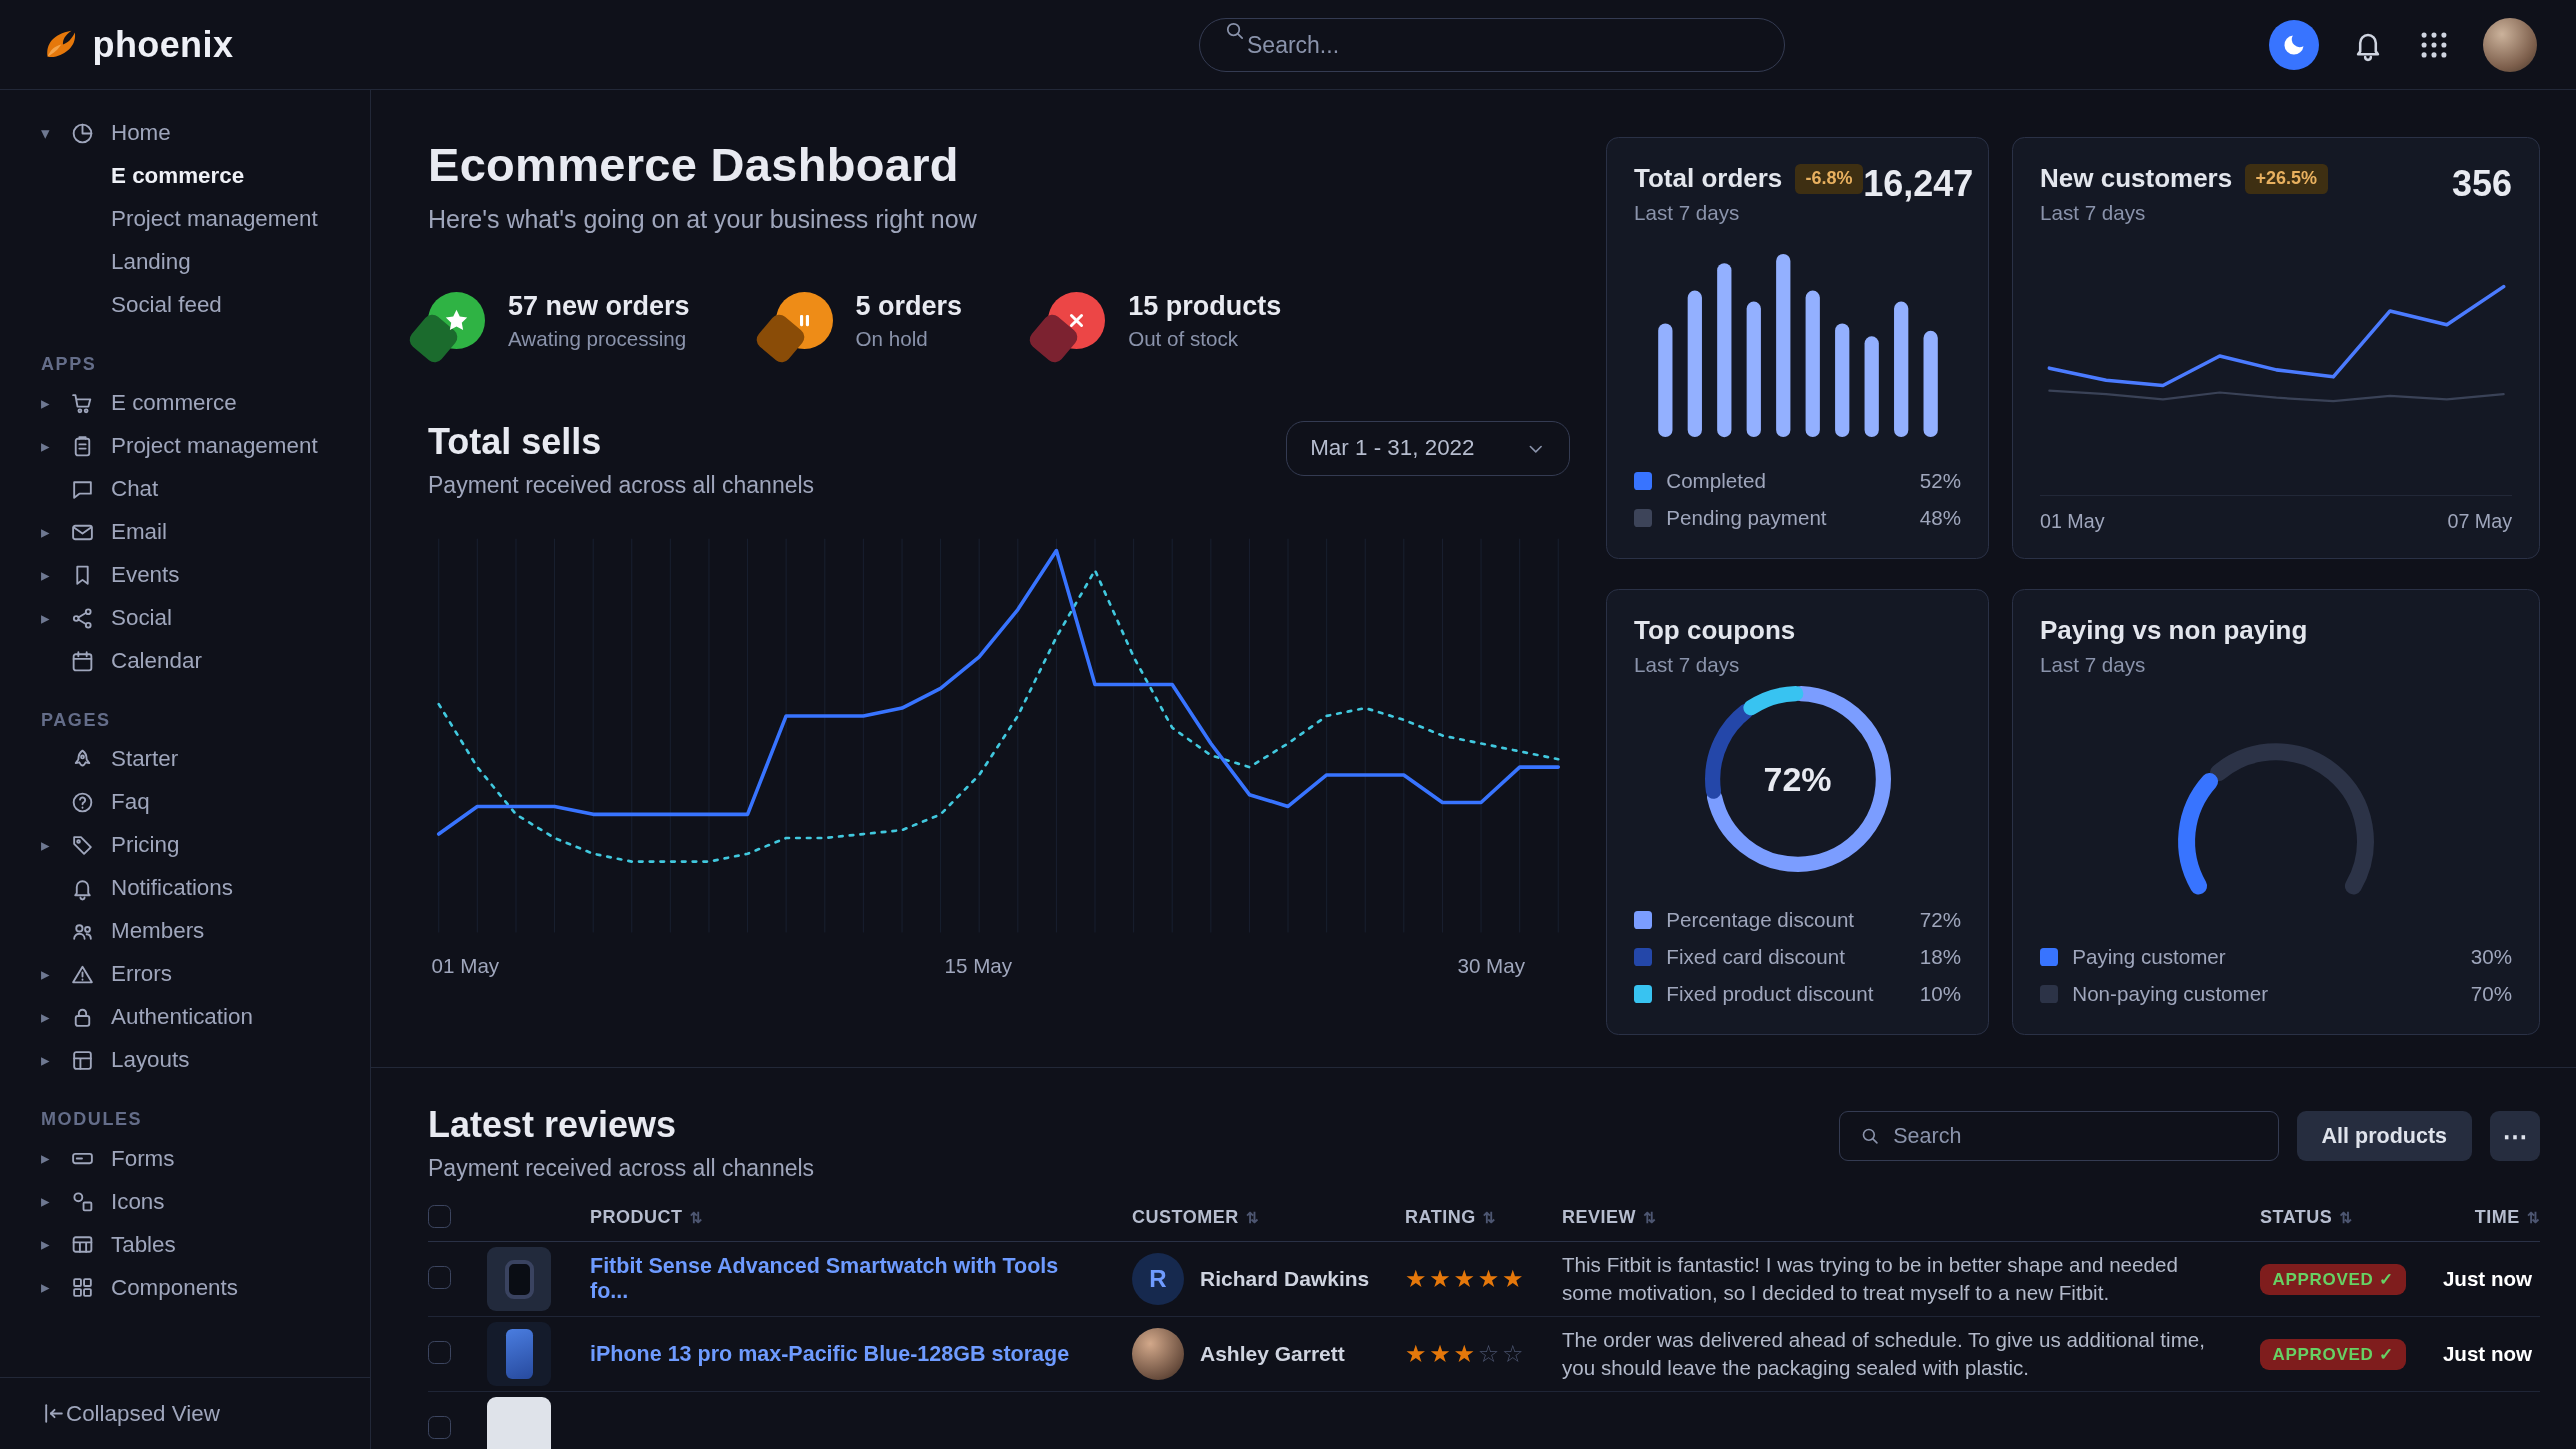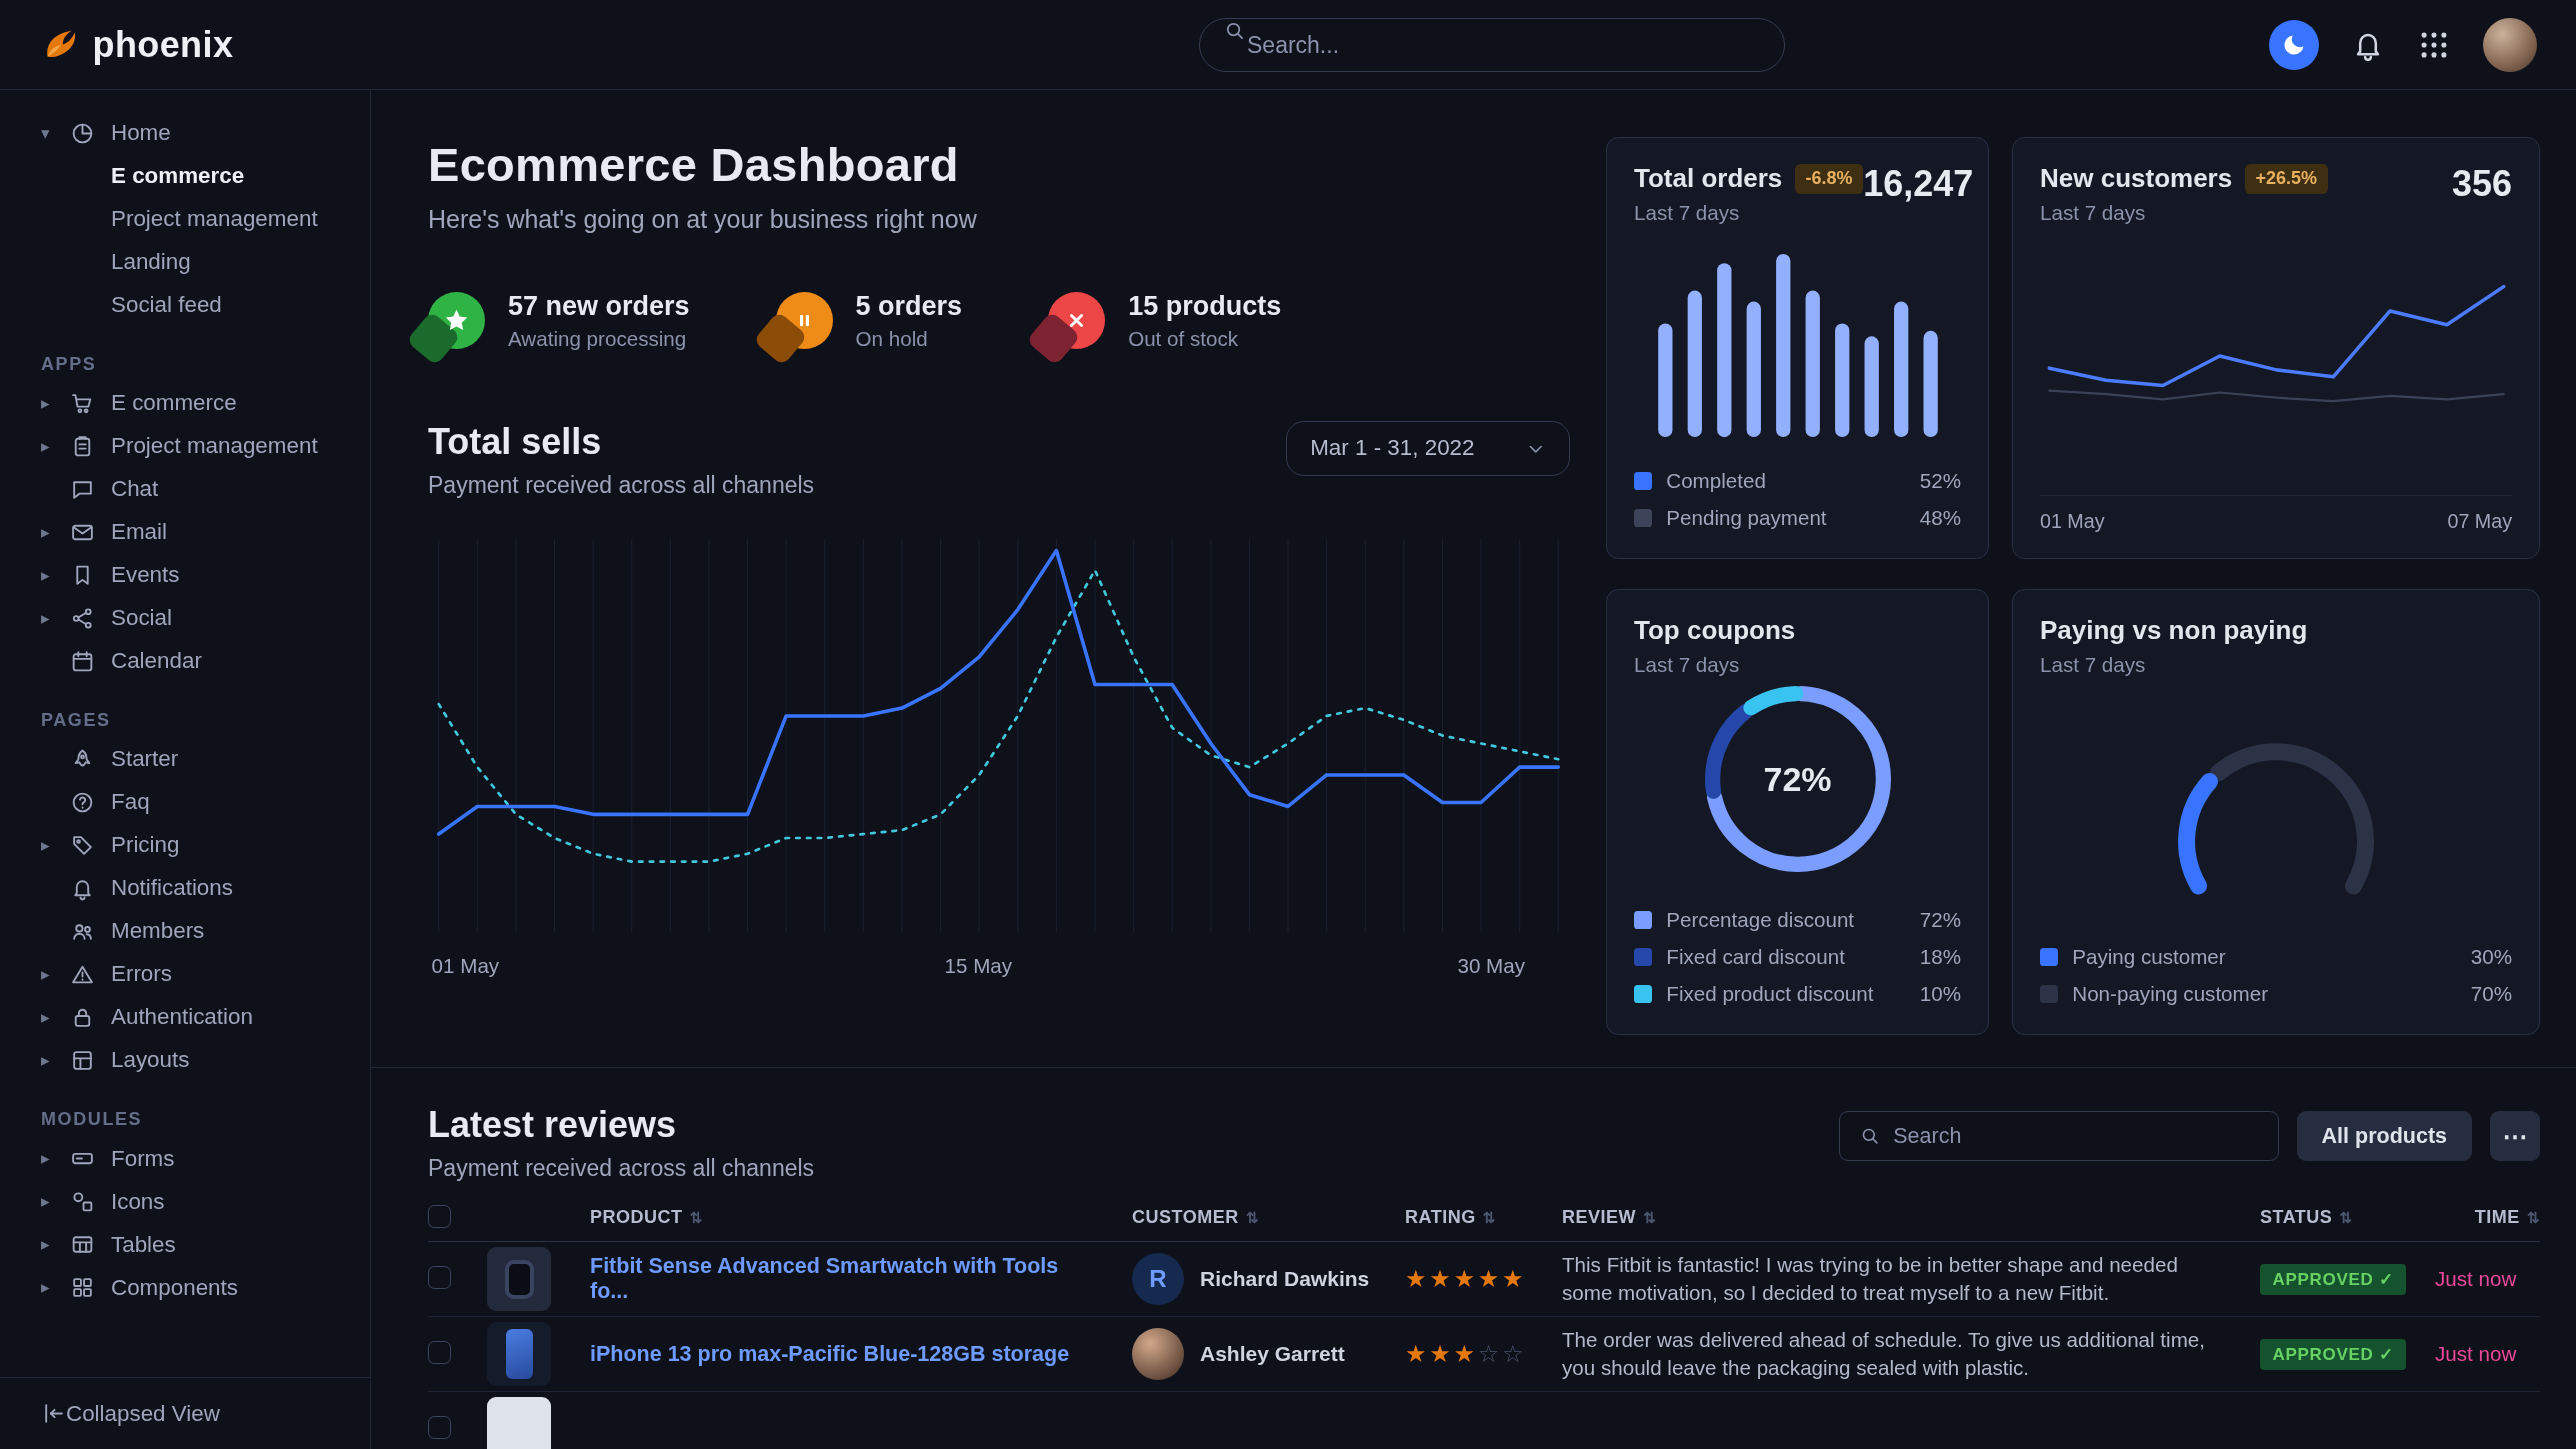--- a/index.html
+++ b/index.html
@@ -122,24 +122,24 @@
   .prod-link{color:#6e9bff;font-size:21.5px;font-weight:600;padding-right:32px;cursor:pointer}
   .cust{display:flex;align-items:center;gap:16px}
   .cust-avatar{width:52px;height:52px;border-radius:50%;background:#16294e;color:#6f9bff;display:inline-flex;
     align-items:center;justify-content:center;font-size:24px;font-weight:700;flex:0 0 52px}
   .cust-avatar.photo{background:radial-gradient(circle at 35% 30%,#d2a88a,#6b4f3f 70%,#35281f)}
   .cust-name{font-size:21px;color:#cfd4e0;font-weight:600}
   .star{font-size:24px;letter-spacing:2.7px}
   .star.on{color:#e5780b}
   .star.off{color:#4c5570}
   .review-text{font-size:20.6px;line-height:28px;color:#b2b9ca;padding-right:36px}
-  .badge-approved{background:#14532d;color:#67d164;font-size:17px;font-weight:700;letter-spacing:0.7px;
-    padding:6.3px 12.5px;border-radius:4px;white-space:nowrap}
+  .badge-approved{background:#7f1d1d;color:#67d164;font-size:17px;font-weight:700;letter-spacing:0.7px;
+    padding:6.3px 12.5px;border-radius:9px;white-space:nowrap}
   .badge-approved .chk{margin-left:5.4px}
-  .time{font-size:20.6px;font-weight:400;color:#ec4899;text-align:left}
+  .time{font-size:20.6px;font-weight:700;color:#ffffff;text-align:center}
 </style>
 </head>
 <body>
 
 <header class="navbar">
   <div class="brand">
     <span class="icon">
       <svg viewBox="0 0 48 48" width="41" height="41">
         <path d="M10 38 C8 24 16 12 38 8 C30 14 28 18 28 24 C34 22 38 18 42 10 C44 24 34 34 20 38 C16 39 12 39 10 38 Z" fill="#e5780b"></path>
         <path d="M10 38 C14 30 18 26 26 24 C22 30 18 34 10 38 Z" fill="#f5a54a"></path>

